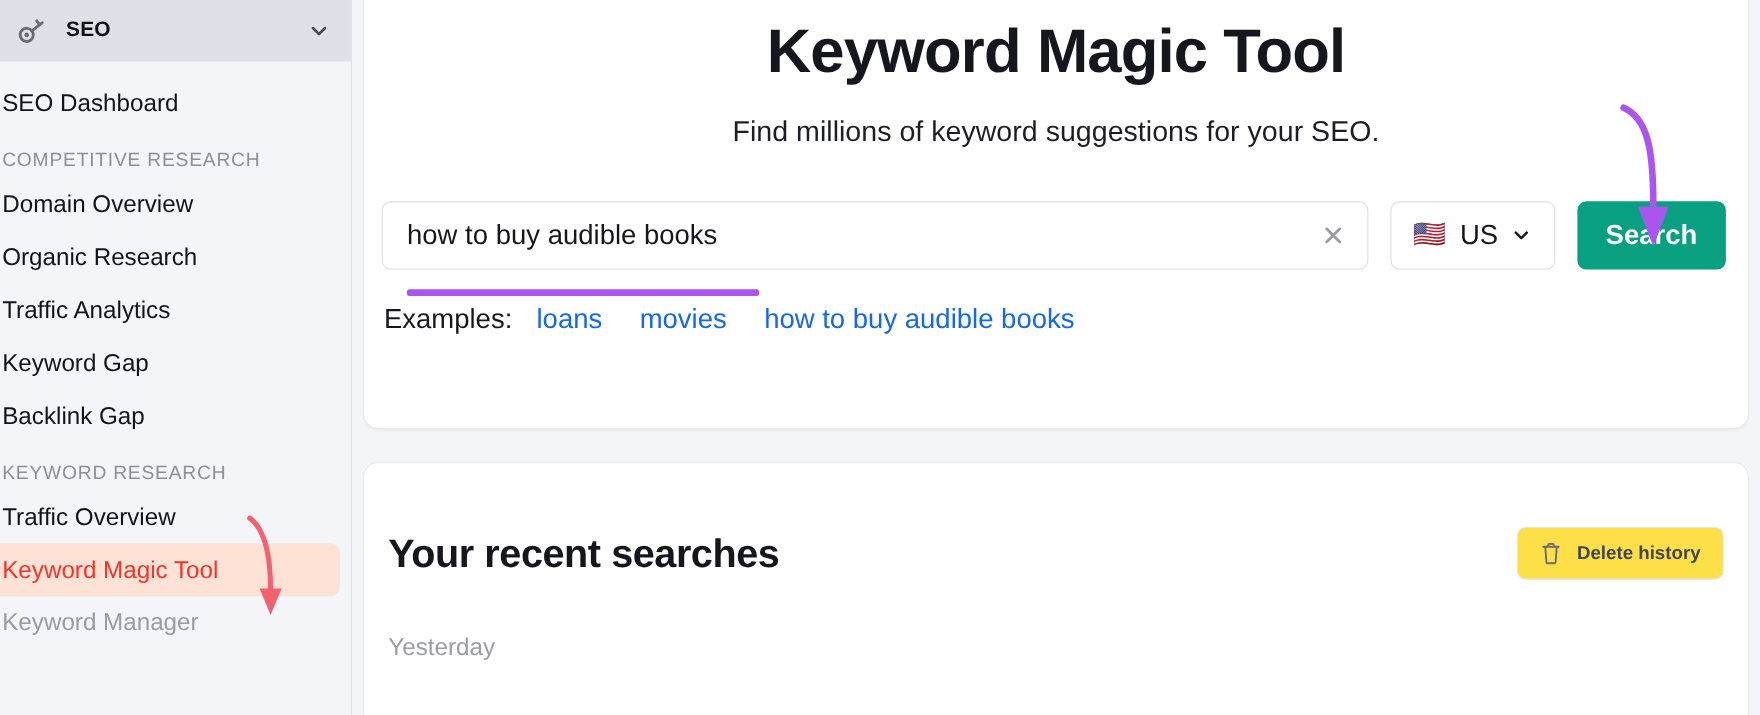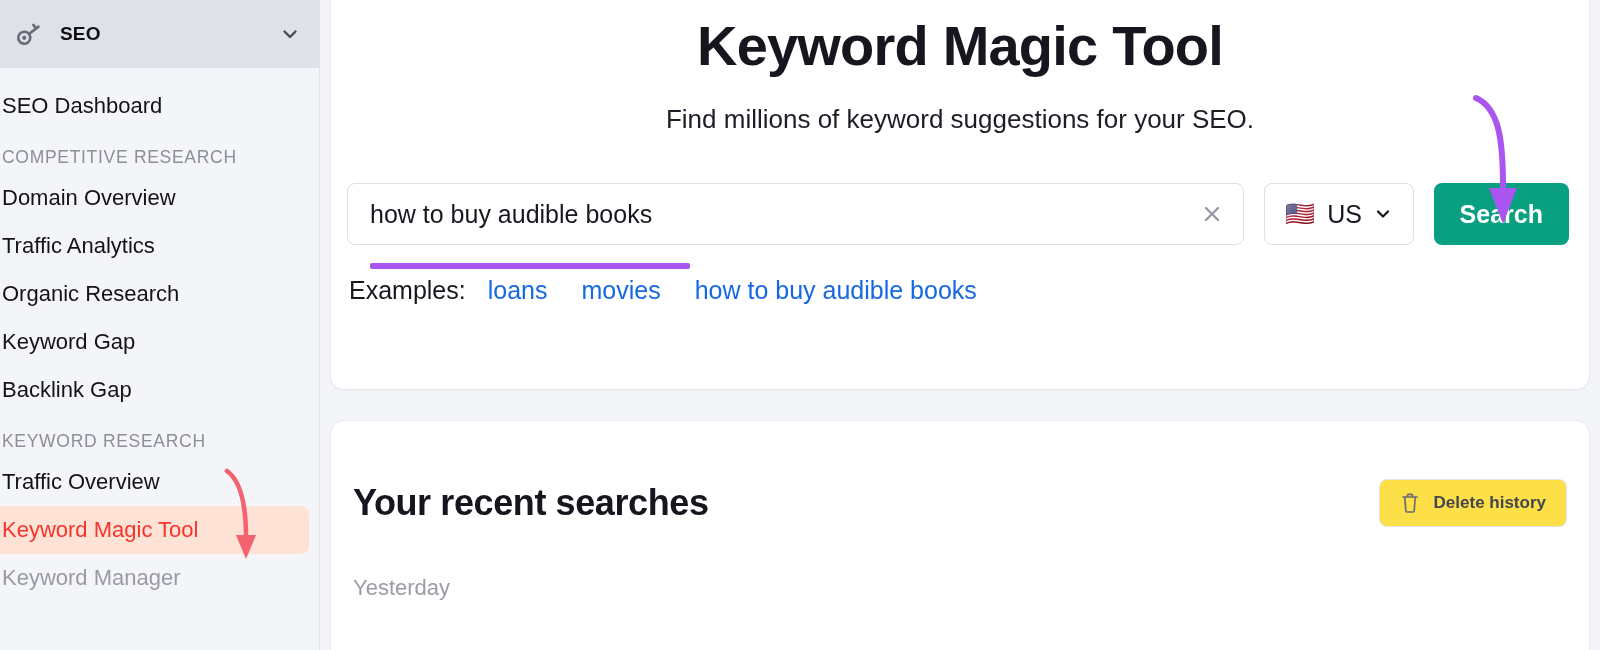--- a/index.html
+++ b/index.html
@@ -22,21 +22,21 @@
     position: absolute;
     left: 0; top: 0;
     width: 320px;
     height: 650px;
     background: #f4f5f8;
     border-right: 1px solid #e1e3ea;
     overflow: hidden;
   }
 
   #sidebar-header {
-    height: 68px;
+    height: 56px;
     background: #dfe1e8;
     display: flex;
     align-items: center;
     padding: 0 18px 0 12px;
     gap: 14px;
   }
 
   #key-icon {
     width: 34px;
     height: 30px;
@@ -308,22 +308,22 @@
       <svg width="20" height="20" viewBox="0 0 20 20">
         <path d="M4.5 7.5 L10 13 L15.5 7.5" fill="none" stroke="#4a4a56" stroke-width="2.4" stroke-linecap="round" stroke-linejoin="round"></path>
       </svg>
     </span>
   </div>
 
   <nav class="nav-list" id="nav-list">
       <div class="nav-item">SEO Dashboard</div>
       <div class="nav-section">Competitive Research</div>
       <div class="nav-item">Domain Overview</div>
+      <div class="nav-item">Organic Research</div>
       <div class="nav-item">Traffic Analytics</div>
-      <div class="nav-item">Organic Research</div>
       <div class="nav-item">Keyword Gap</div>
       <div class="nav-item">Backlink Gap</div>
       <div class="nav-section">Keyword Research</div>
       <div class="nav-item">Traffic Overview</div>
       <div class="nav-item active">Keyword Magic Tool</div>
       <div class="nav-item muted">Keyword Manager</div>
     </nav>
 </aside>
 
 <main id="main">

